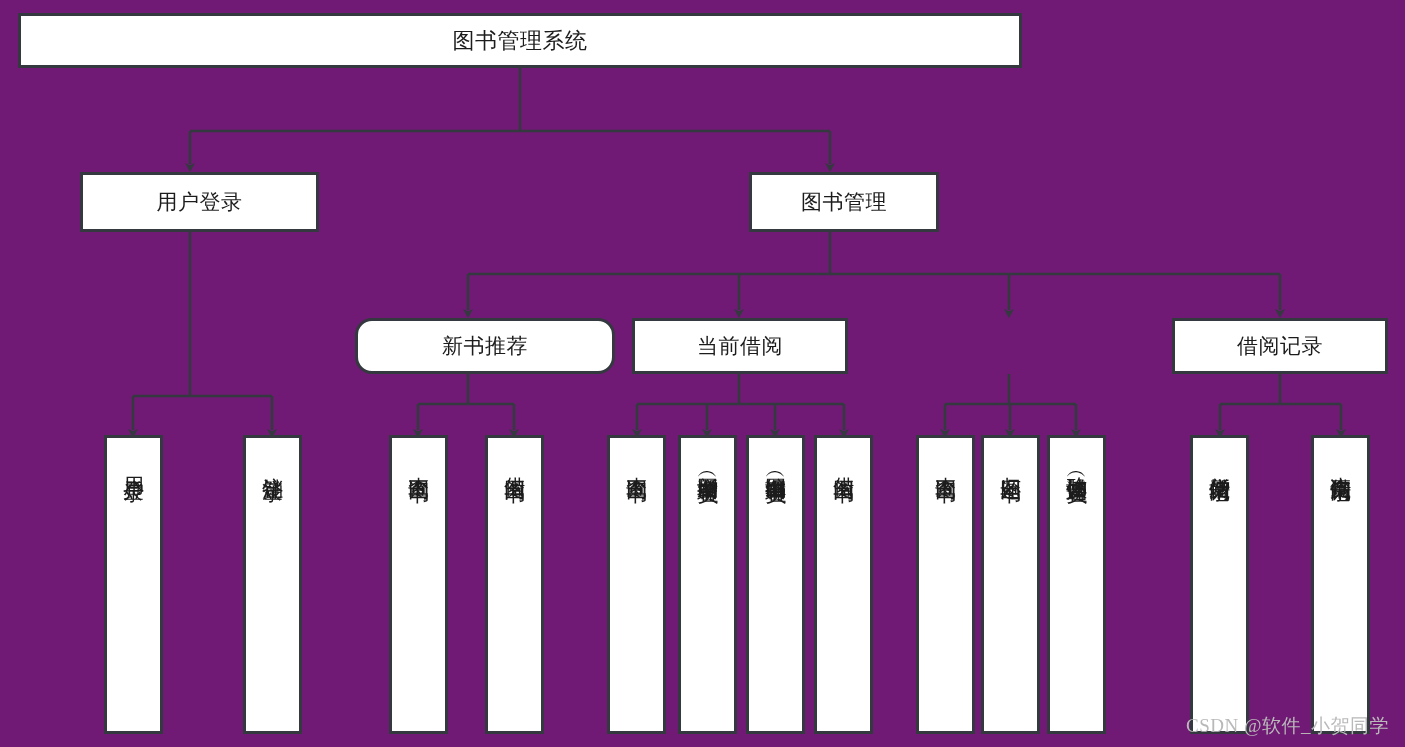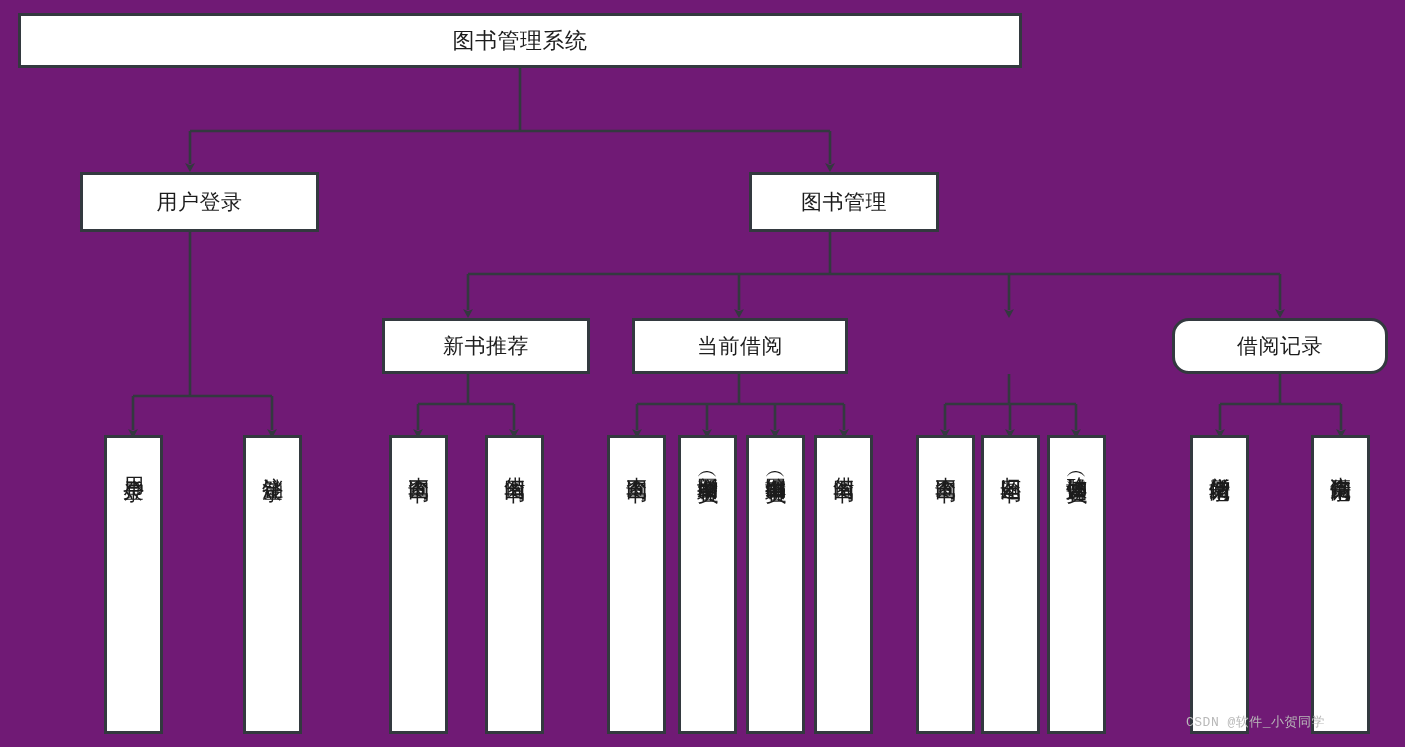--- a/index.html
+++ b/index.html
@@ -67,26 +67,26 @@
     white-space: nowrap;
     text-align: left;
   }
   .node.vert.tall .node-label {
     letter-spacing: 1px;
   }
   #watermark {
     position: absolute;
     left: 1186px;
     top: 713px;
-    font-size: 13px;
+    font-size: 19px;
     color: #b9b9b9;
     letter-spacing: 0.5px;
     white-space: nowrap;
     z-index: 3;
-    font-family: Liberation Mono, monospace;
+    font-family: Liberation Serif, serif;
   }
 </style>
 </head>
 <body>
 
 <div id="canvas">
 
   <svg id="edges" viewBox="0 0 1405 747" width="1405" height="747" xmlns="http://www.w3.org/2000/svg">
     <defs>
       <marker id="arrow" markerWidth="9" markerHeight="10" refX="1" refY="5" orient="auto" markerUnits="userSpaceOnUse">
@@ -142,30 +142,30 @@
   </div>
 
   <div class="node thick" style="left:80px; top:172px; width:239px; height:60px;">
     <span class="node-label">用户登录</span>
   </div>
 
   <div class="node thick" style="left:749px; top:172px; width:190px; height:60px;">
     <span class="node-label">图书管理</span>
   </div>
 
-  <div class="node thick" style="left:382px; top:318px; width:208px; height:56px;">
+  <div class="node thick" style="left:355px; top:318px; width:260px; height:56px;border-radius:17px;">
     <span class="node-label">新书推荐</span>
   </div>
 
   <div class="node thick" style="left:632px; top:318px; width:216px; height:56px;">
     <span class="node-label">当前借阅</span>
   </div>
 
 
-  <div class="node thick" style="left:1172px; top:318px; width:216px; height:56px;border-radius:17px;">
+  <div class="node thick" style="left:1172px; top:318px; width:216px; height:56px;">
     <span class="node-label">借阅记录</span>
   </div>
 
   <div class="node vert thick" style="left:104px; top:435px; width:59px; height:299px;">
     <span class="node-label">用户登录</span>
   </div>
 
   <div class="node vert thick" style="left:243px; top:435px; width:59px; height:299px;">
     <span class="node-label">注销登录</span>
   </div>

